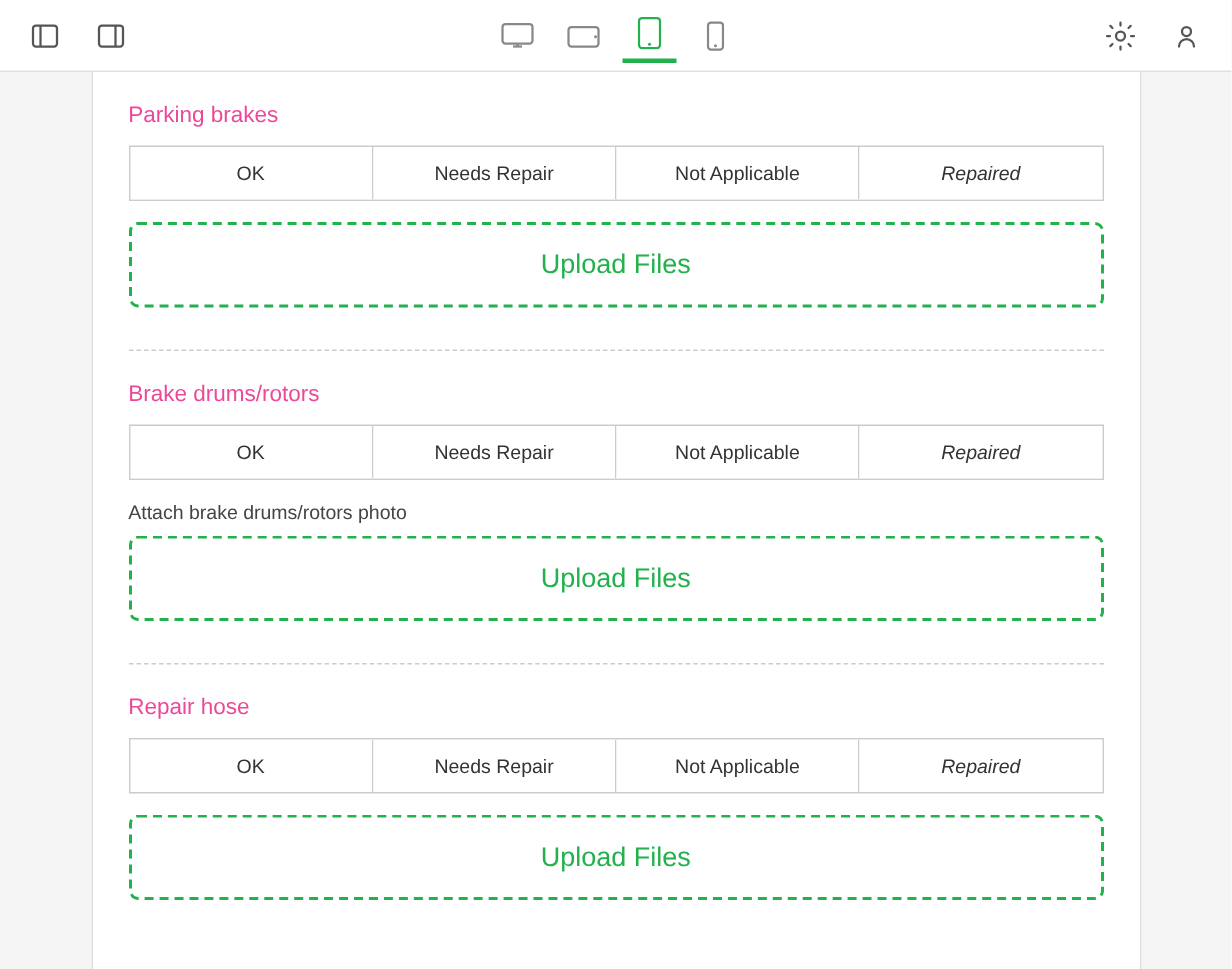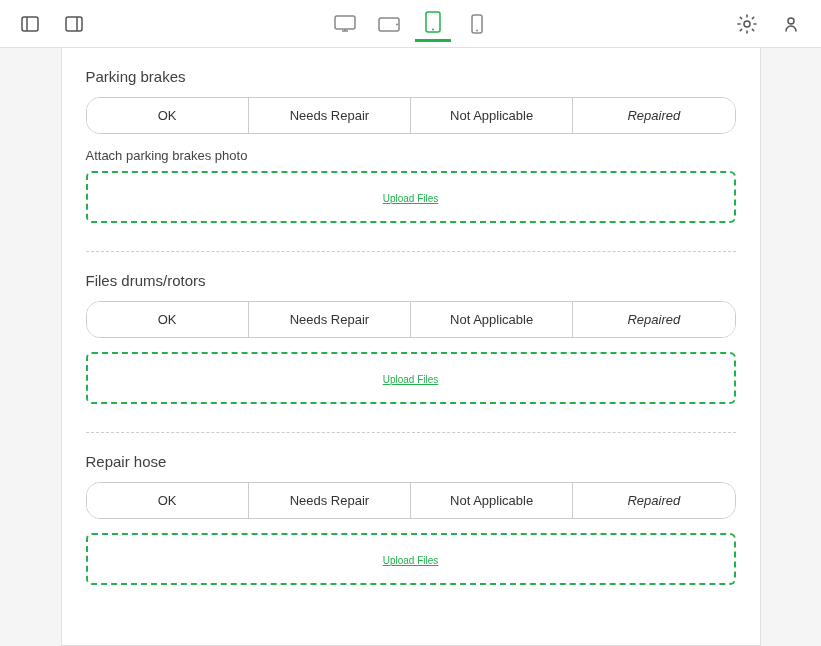--- a/index.html
+++ b/index.html
@@ -70,29 +70,29 @@
       border: 1px solid #e0e0e0;
       border-top: none;
     }
 
     .section {
       margin-bottom: 28px;
     }
 
     .section-title {
       font-size: 15px;
-      color: #404040;
+      color: #ec4899;
       font-weight: 500;
       margin-bottom: 12px;
     }
 
     .button-group {
       display: flex;
       border: 1px solid #ccc;
-      border-radius: 14px;
+      border-radius: 0;
       overflow: hidden;
       width: 100%;
       margin-bottom: 14px;
     }
 
     .button-group .option-btn {
       flex: 1;
       padding: 10px 8px;
       text-align: center;
       background: #ffffff;
@@ -119,23 +119,22 @@
       border: 2px dashed #22b14c;
       border-radius: 6px;
       padding: 16px;
       text-align: center;
       cursor: pointer;
       background: #fff;
     }
 
     .upload-label {
       color: #22b14c;
-      font-size: 10px;
+      font-size: 18px;
       font-weight: 500;
-      text-decoration: underline;
     }
 
     .divider {
       border: none;
       border-top: 1px dashed #ccc;
       margin-bottom: 20px;
     }
   </style>
 </head>
 <body>
@@ -204,36 +203,36 @@
   <div class="form-container">
 
     <div class="section">
       <div class="section-title">Parking brakes</div>
       <div class="button-group">
         <button class="option-btn">OK</button>
         <button class="option-btn">Needs Repair</button>
         <button class="option-btn">Not Applicable</button>
         <button class="option-btn">Repaired</button>
       </div>
-      <div class="photo-label">Attach parking brakes photo</div>
       <div class="upload-area">
         <span class="upload-label">Upload Files</span>
       </div>
     </div>
 
     <hr class="divider">
 
     <div class="section">
-      <div class="section-title">Files drums/rotors</div>
+      <div class="section-title">Brake drums/rotors</div>
       <div class="button-group">
         <button class="option-btn">OK</button>
         <button class="option-btn">Needs Repair</button>
         <button class="option-btn">Not Applicable</button>
         <button class="option-btn">Repaired</button>
       </div>
+      <div class="photo-label">Attach brake drums/rotors photo</div>
       <div class="upload-area">
         <span class="upload-label">Upload Files</span>
       </div>
     </div>
 
     <hr class="divider">
 
     <div class="section">
       <div class="section-title">Repair hose</div>
       <div class="button-group">

